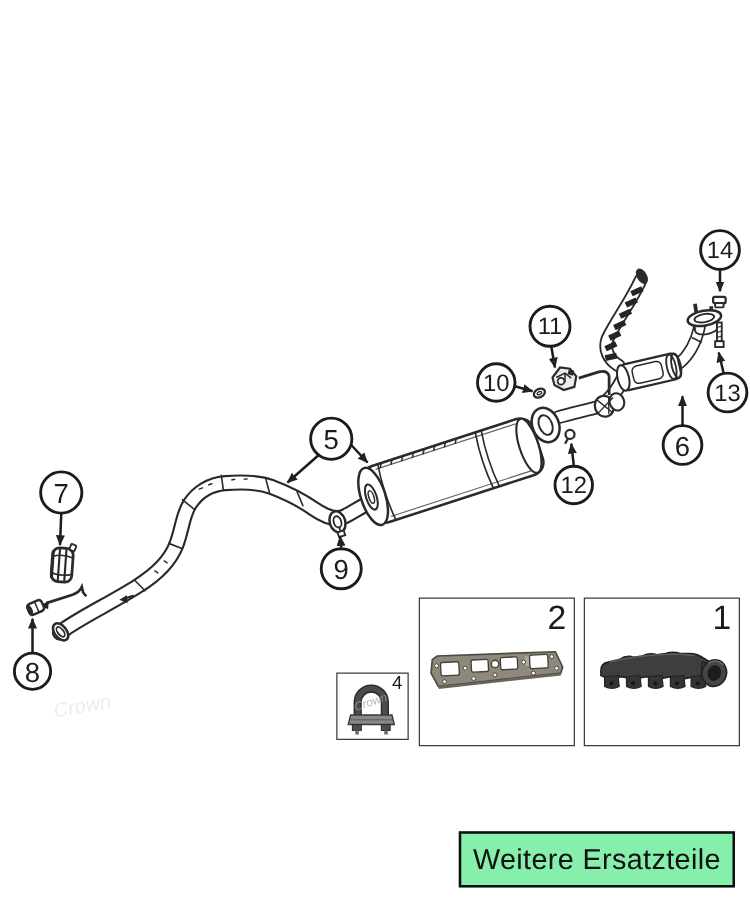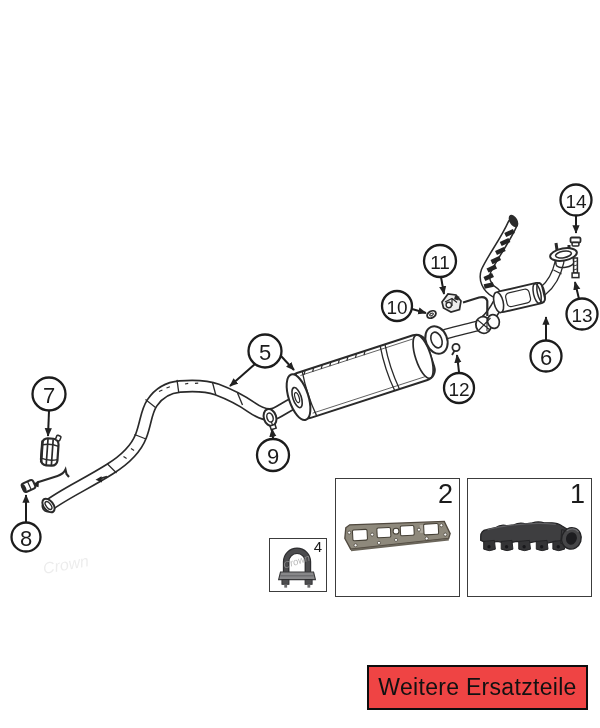--- a/index.html
+++ b/index.html
@@ -14,21 +14,21 @@
     box-sizing:border-box;cursor:pointer;
   }
   .part-box svg{position:absolute;left:0;top:0;pointer-events:none;}
   .part-num{
     position:absolute;top:1px;right:6px;color:#1c1c1c;
     font-size:27px;line-height:1.1;font-weight:400;
   }
   .part-num.small{font-size:15px;right:4px;top:0;}
   .more-btn{
     position:absolute;left:367px;top:665px;width:221px;height:45px;
-    border:2.5px solid #0d0d0d;box-sizing:border-box;background:#ef4444;
+    border:2.5px solid #0d0d0d;box-sizing:border-box;background:#86efac;
     display:flex;align-items:center;justify-content:center;
     font-size:23px;color:#111;cursor:pointer;letter-spacing:.3px;
   }
   .co{font-size:22px;fill:#1c1c1c;}
   .co2{font-size:19px;fill:#1c1c1c;}
 </style>
 </head>
 <body>
 
 <div class="stage">

